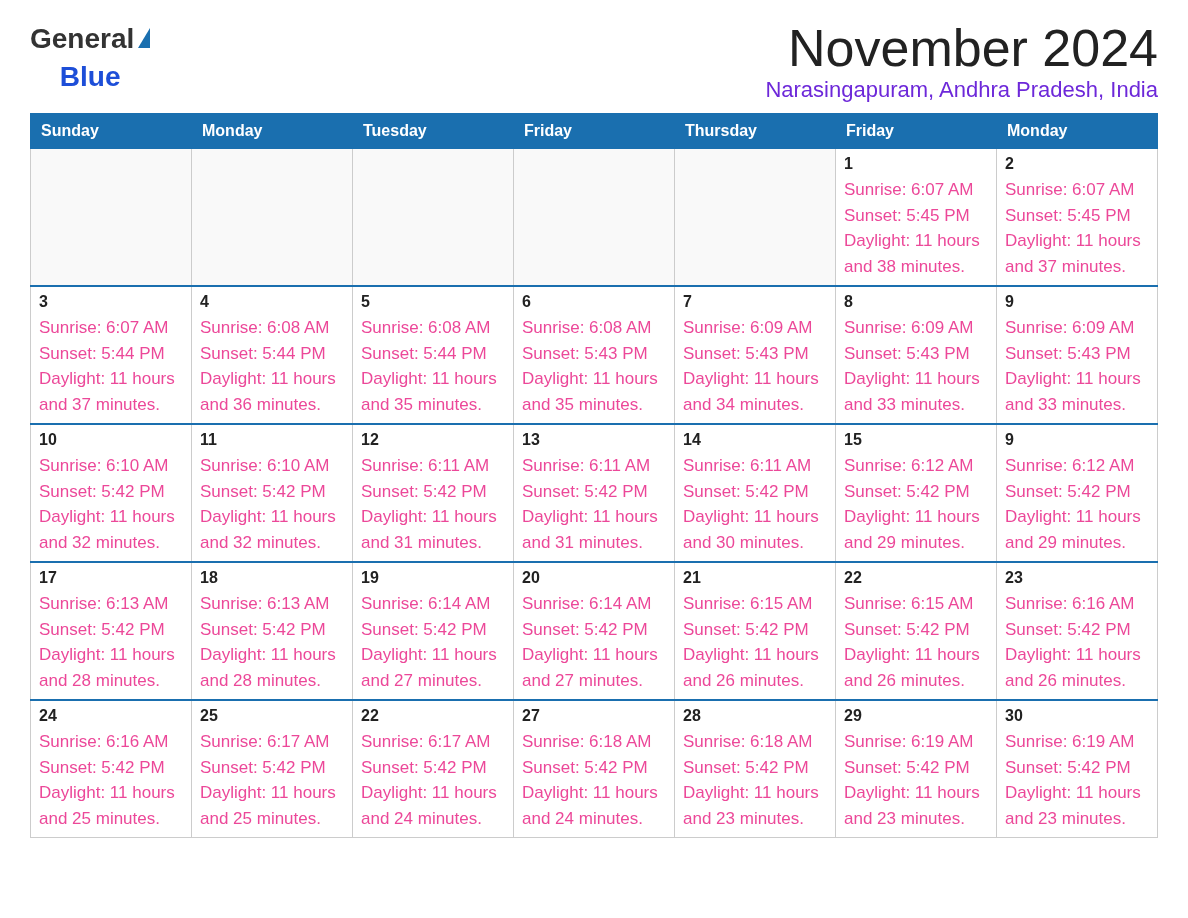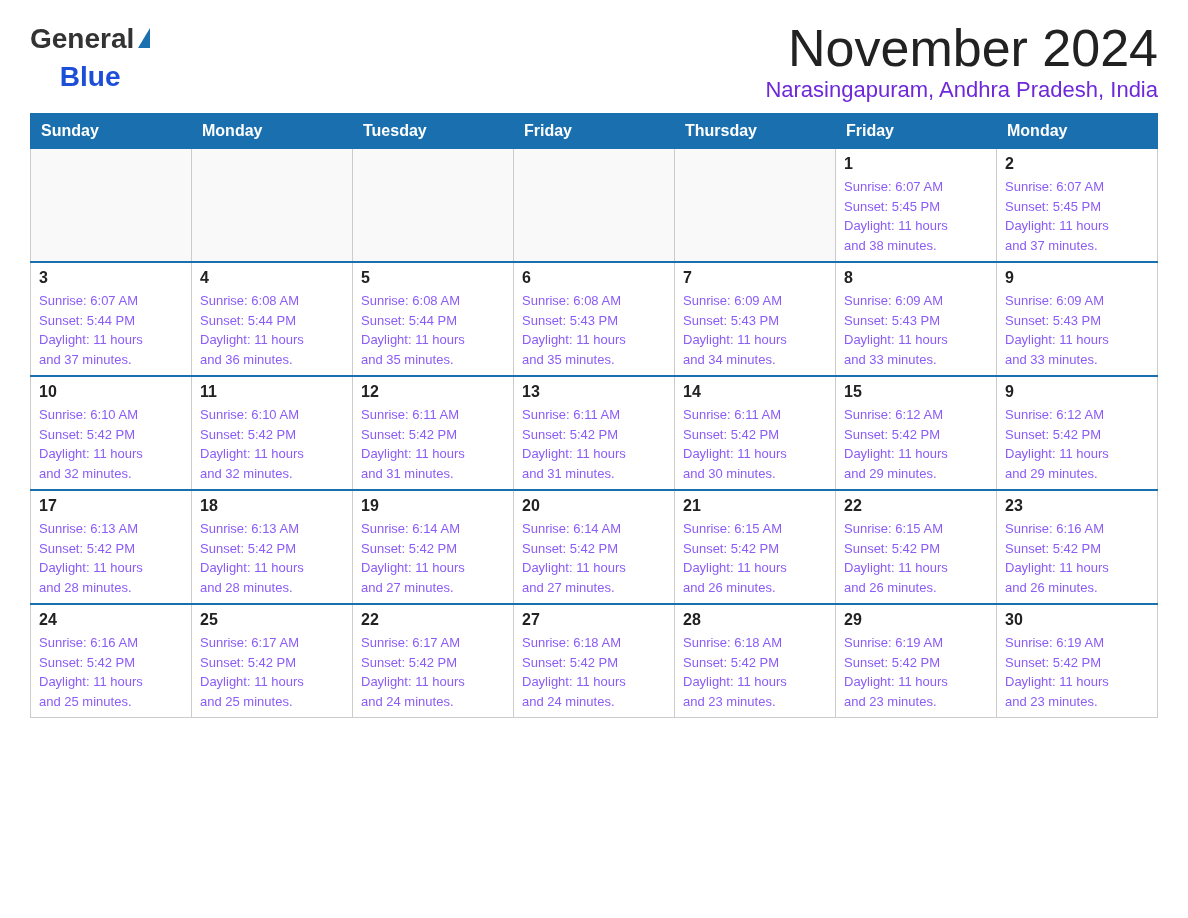--- a/index.html
+++ b/index.html
@@ -82,23 +82,23 @@
       color: #333;
     }
     .day-number {
       font-size: 16px;
       font-weight: bold;
       color: #222;
       display: block;
       margin-bottom: 4px;
     }
     .day-info {
-      font-size: 13px;
+      font-size: 17px;
       line-height: 1.5;
-      color: #8b5cf6;
+      color: #ec4899;
     }
     .empty-cell {
       background: #f9f9f9;
     }
     .row-divider td {
       border-top: 2px solid #1a6faf;
     }
   </style>
 </head>
 <body>

